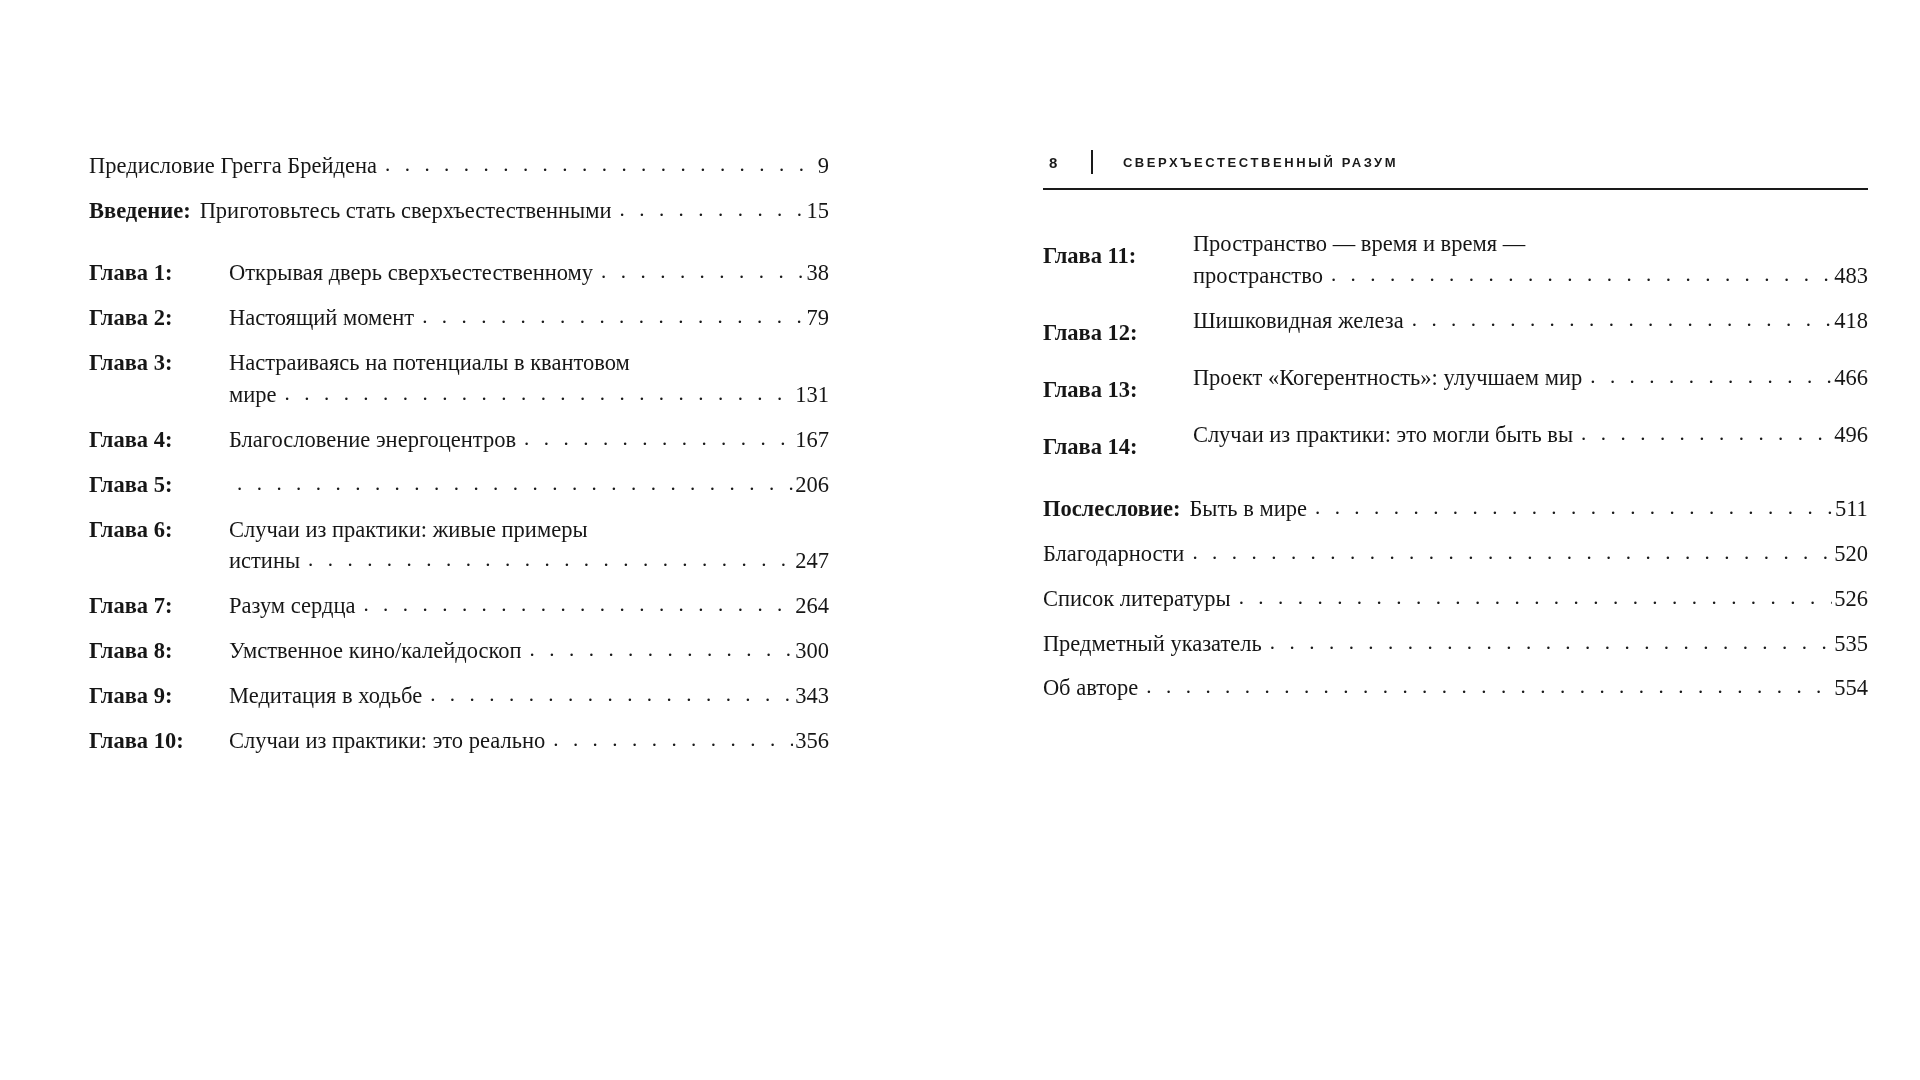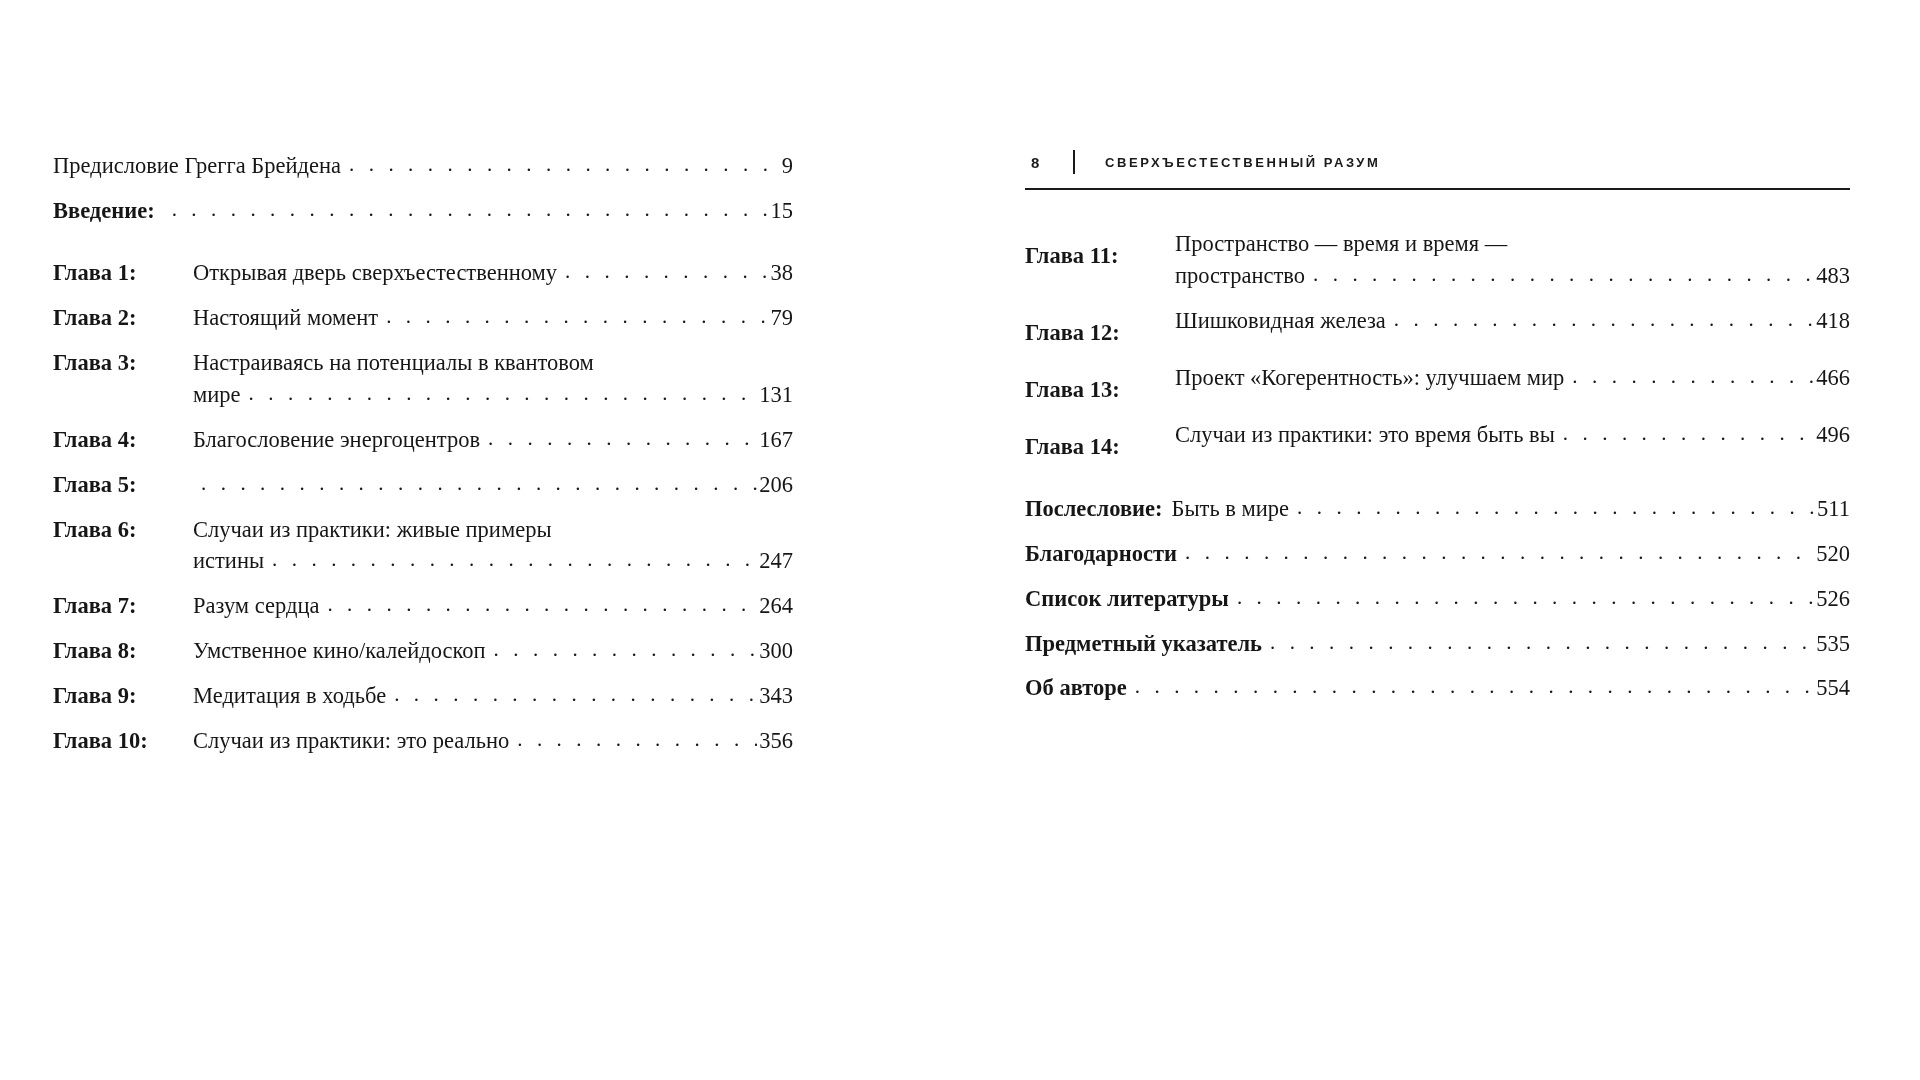--- a/index.html
+++ b/index.html
@@ -20,20 +20,21 @@
     height: 1080px;
     display: flex;
   }
   .page {
     position: relative;
     box-sizing: border-box;
   }
   .page-left {
     width: 960px;
     padding: 150px 0 0 53px;
+    margin-left: 36px;
   }
   .page-right {
     width: 960px;
     padding: 150px 0 0 65px;
   }
 
   
   .running-head {
     display: flex;
     align-items: center;
@@ -133,21 +134,21 @@
     text-align: right;
     white-space: nowrap;
     font-variant-numeric: lining-nums;
   }
   .cont-line {
     display: flex;
     align-items: center;
     width: 100%;
   }
   .plain-entry {
-    font-weight: 700;
+    font-weight: 400;
   }
 </style>
 </head>
 <body>
 
 <div class="spread">
 
   <div class="page page-left">
     <div class="toc">
 
@@ -158,20 +159,21 @@
             <span class="dots">. . . . . . . . . . . . . . . . . . . . . . . . . . . . . . . . . . . . . . . . . . . . . . . . . . . . . . . . . . . . . . . . . . . . . . . . . . . . . . . . . . . . . .</span>
             <span class="page-num">9</span>
           </div>
         </div>
       </div>
 
       <div class="entry gap-after">
         <div class="body">
           <div class="line">
             <span class="label label-inline">Введение:</span>
+            <span class="title-text">Приготовьтесь стать сверхъестественными</span>
             <span class="dots">. . . . . . . . . . . . . . . . . . . . . . . . . . . . . . . . . . . . . . . . . . . . . . . . . . . . . . . . . . . . . . . . . . . . . . . . . . . . . . . . . . . . . .</span>
             <span class="page-num">15</span>
           </div>
         </div>
       </div>
 
       <div class="entry">
         <span class="label label-wide">Глава 1:</span>
         <div class="body">
           <div class="line">
@@ -332,21 +334,21 @@
             <span class="dots">. . . . . . . . . . . . . . . . . . . . . . . . . . . . . . . . . . . . . . . . . . . . . . . . . . . . . . . . . . . . . . . . . . . . . . . . . . . . . . . . . . . . . .</span>
             <span class="page-num">466</span>
           </div>
         </div>
       </div>
 
       <div class="entry gap-after">
         <span class="label label-wide-r">Глава 14:</span>
         <div class="body">
           <div class="line">
-            <span class="title-text">Случаи из практики: это время быть вы</span>
+            <span class="title-text">Случаи из практики: это могли быть вы</span>
             <span class="dots">. . . . . . . . . . . . . . . . . . . . . . . . . . . . . . . . . . . . . . . . . . . . . . . . . . . . . . . . . . . . . . . . . . . . . . . . . . . . . . . . . . . . . .</span>
             <span class="page-num">496</span>
           </div>
         </div>
       </div>
 
       <div class="entry">
         <div class="body">
           <div class="line">
             <span class="label label-inline">Послесловие:</span>

